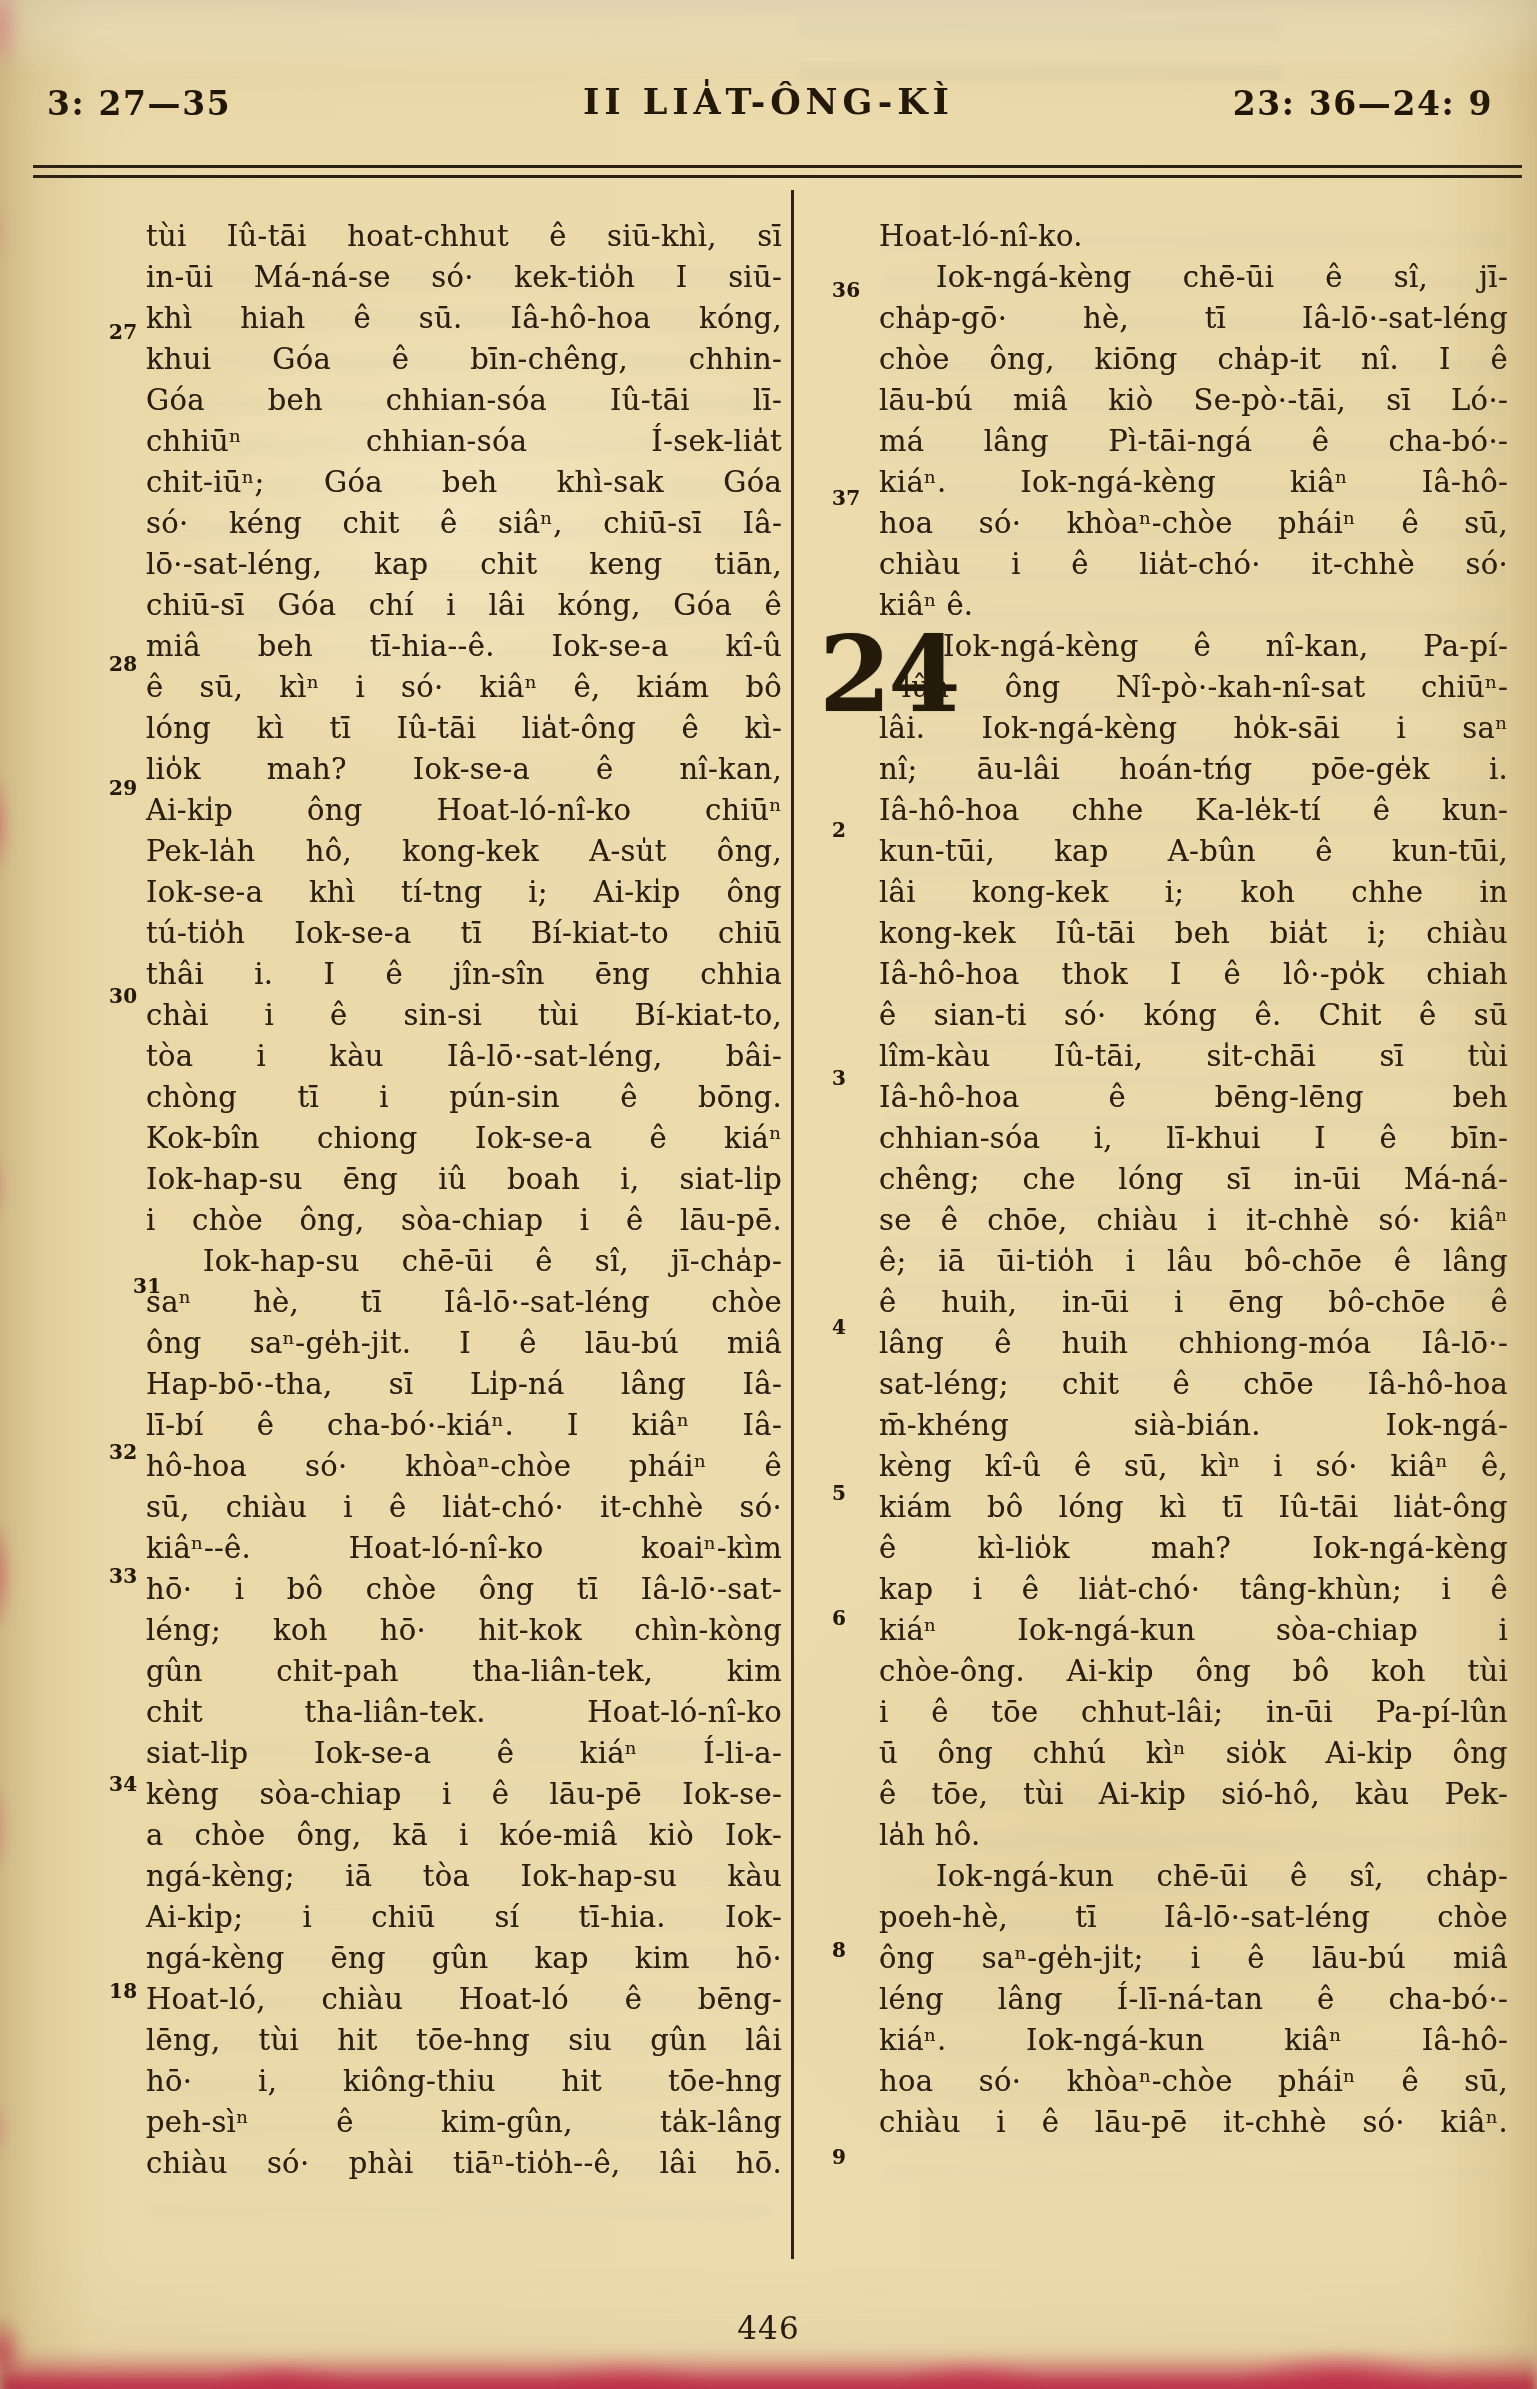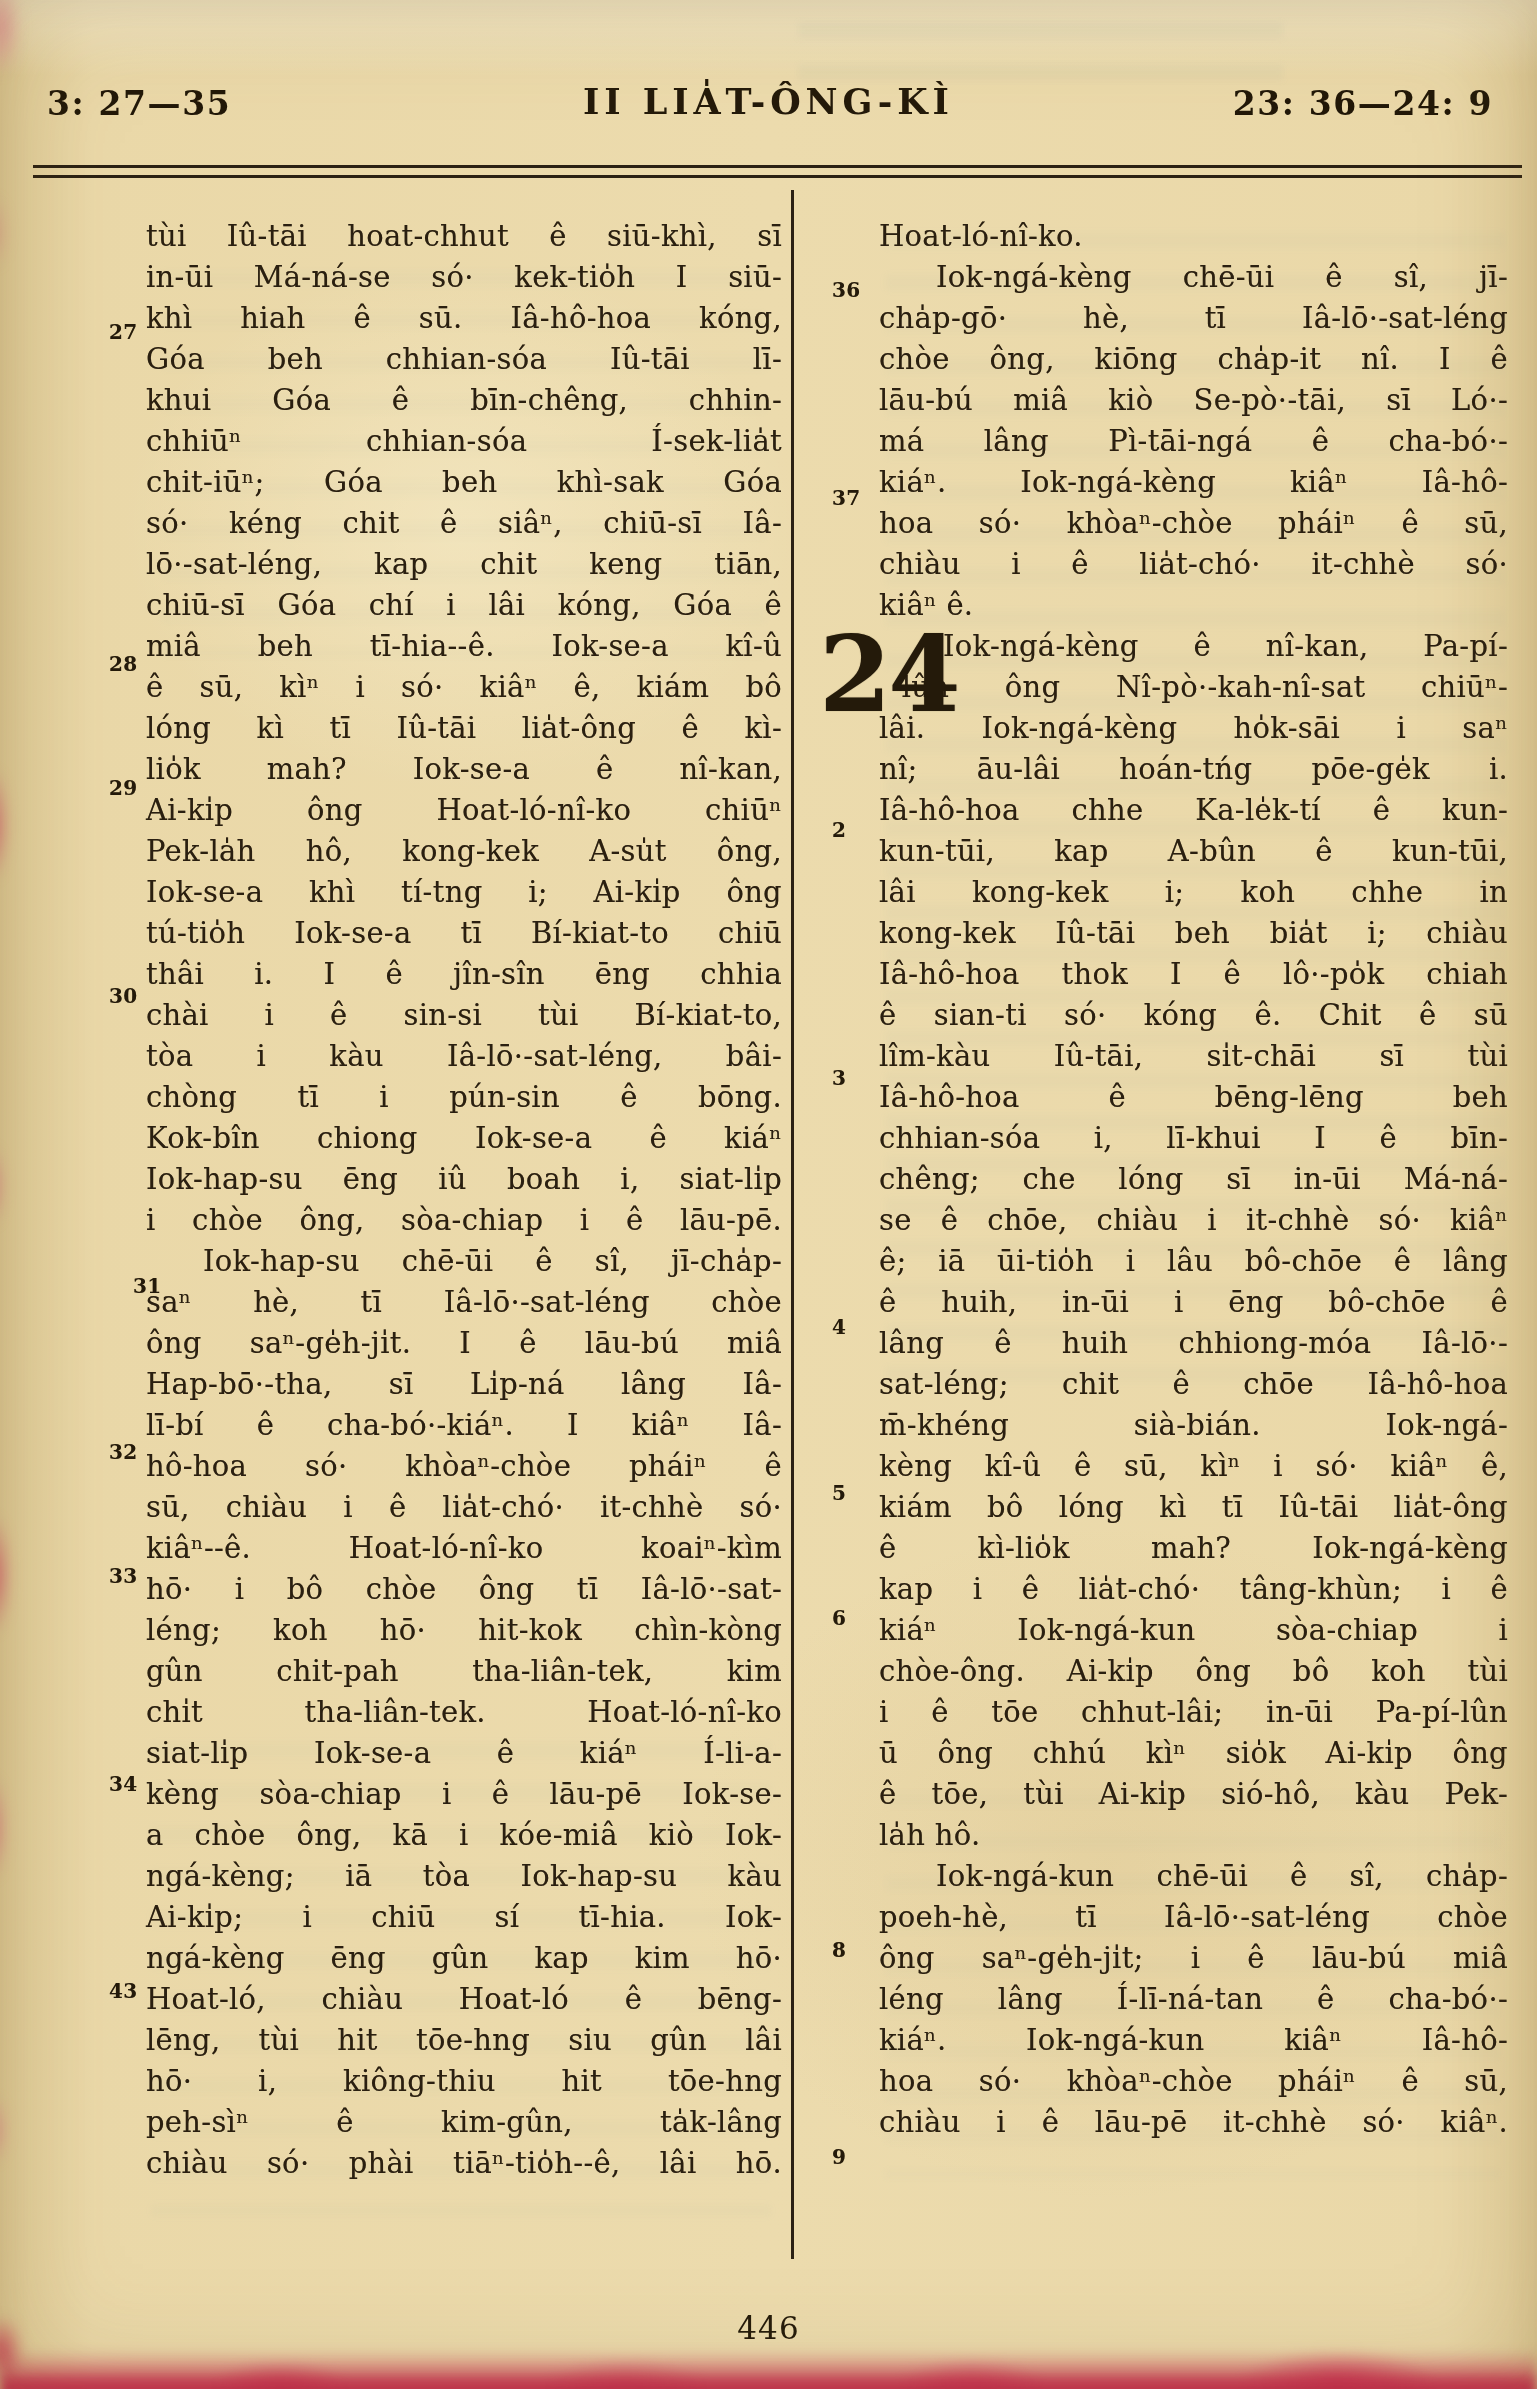--- a/index.html
+++ b/index.html
@@ -79,22 +79,22 @@
   <span class="book-title">II LIA̍T-ÔNG-KÌ</span>
   <span class="ref ref-right">23: 36—24: 9</span>
 </div>
 <div class="rule-double"></div>
 <div class="col-divider"></div>
 
 <div class="column col-left">
     <div class="tline">tùi Iû-tāi hoat-chhut ê siū-khì, sī</div>
     <div class="tline">in-ūi Má-ná-se só· kek-tio̍h I siū-</div>
     <div class="tline">khì hiah ê sū.  Iâ-hô-hoa kóng,</div>
+    <div class="tline">khui Góa ê bīn-chêng, chhin-</div>
     <div class="tline">Góa beh chhian-sóa Iû-tāi lī-</div>
-    <div class="tline">khui Góa ê bīn-chêng, chhin-</div>
     <div class="tline">chhiūⁿ chhian-sóa Í-sek-lia̍t</div>
     <div class="tline">chit-iūⁿ; Góa beh khì-sak Góa</div>
     <div class="tline">só· kéng chit ê siâⁿ, chiū-sī Iâ-</div>
     <div class="tline">lō·-sat-léng, kap chit keng tiān,</div>
     <div class="tline">chiū-sī Góa chí i lâi kóng, Góa ê</div>
     <div class="tline">miâ beh tī-hia--ê.  Iok-se-a kî-û</div>
     <div class="tline">ê sū, kìⁿ i só· kiâⁿ ê, kiám bô</div>
     <div class="tline">lóng kì tī Iû-tāi lia̍t-ông ê kì-</div>
     <div class="tline">lio̍k mah?  Iok-se-a ê nî-kan,</div>
     <div class="tline">Ai-ki̍p ông Hoat-ló-nî-ko chiūⁿ</div>
@@ -132,21 +132,21 @@
     <div class="tline">peh-sìⁿ ê kim-gûn, ta̍k-lâng</div>
     <div class="tline">chiàu só· phài tiāⁿ-tio̍h--ê, lâi hō.</div>
     <span class="vnum" style="top: 96px;">27</span>
     <span class="vnum" style="top: 428px;">28</span>
     <span class="vnum" style="top: 552px;">29</span>
     <span class="vnum" style="top: 760px;">30</span>
     <span class="vnum" style="top: 1050px; margin-left: 24px;">31</span>
     <span class="vnum" style="top: 1216px;">32</span>
     <span class="vnum" style="top: 1340px;">33</span>
     <span class="vnum" style="top: 1548px;">34</span>
-    <span class="vnum" style="top: 1755px;">43</span>
+    <span class="vnum" style="top: 1755px;">18</span>
   </div>
 <div class="column col-right">
     <div class="tline nj">Hoat-ló-nî-ko.</div>
     <div class="tline ind">Iok-ngá-kèng chē-ūi ê sî, jī-</div>
     <div class="tline">cha̍p-gō· hè, tī Iâ-lō·-sat-léng</div>
     <div class="tline">chòe ông, kiōng cha̍p-it nî.  I ê</div>
     <div class="tline">lāu-bú miâ kiò Se-pò·-tāi, sī Ló·-</div>
     <div class="tline">má lâng Pì-tāi-ngá ê cha-bó·-</div>
     <div class="tline">kiáⁿ.  Iok-ngá-kèng kiâⁿ Iâ-hô-</div>
     <div class="tline">hoa só· khòaⁿ-chòe pháiⁿ ê sū,</div>

